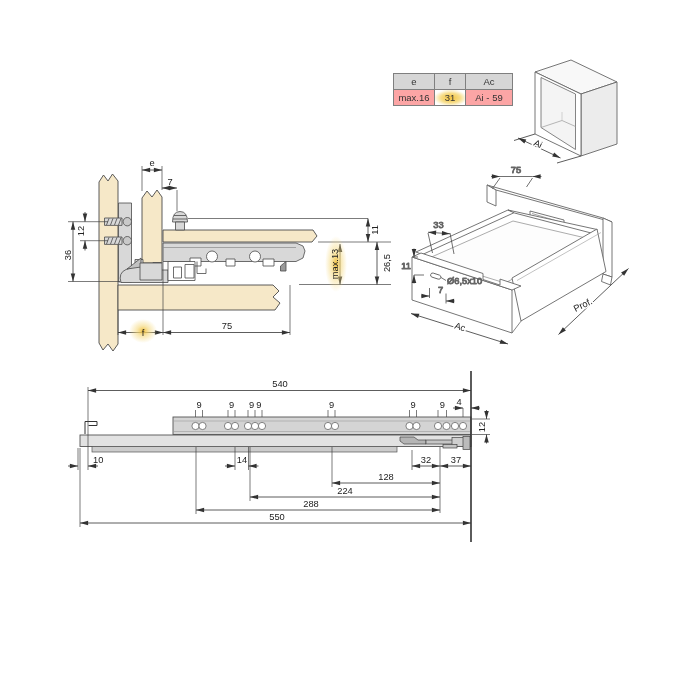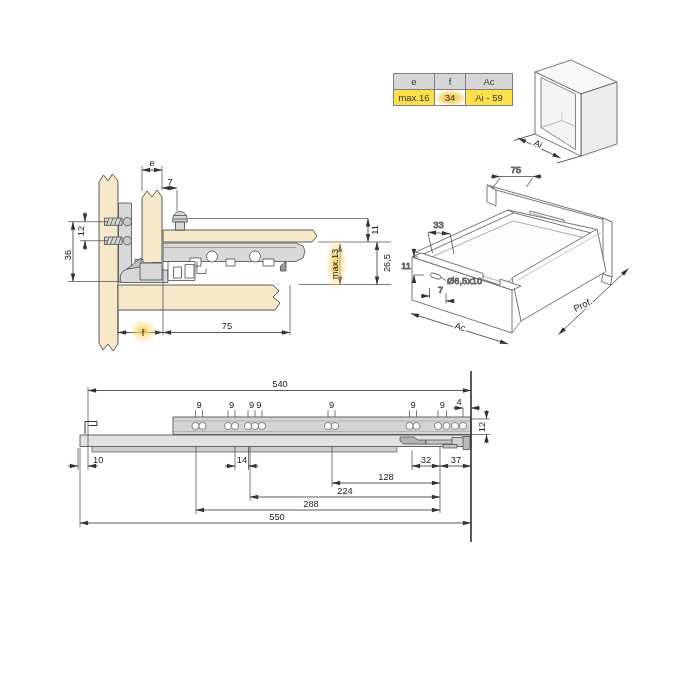--- a/index.html
+++ b/index.html
@@ -4,21 +4,21 @@
 <style>
   html,body{margin:0;padding:0;background:#fff;}
   .canvas{position:relative;width:700px;height:700px;background:#fff;overflow:hidden;
           font-family:"Liberation Sans",sans-serif;}
   svg{position:absolute;left:0;top:0;}
   svg text{font-family:"Liberation Sans",sans-serif;font-size:9.3px;fill:#222;}
   .halo{paint-order:stroke;stroke:#fff;stroke-width:3px;}
   .info-table{position:absolute;left:393px;top:73px;border-collapse:collapse;
               font-size:9.5px;color:#333;table-layout:fixed;}
   .info-table th,.info-table td{border:1px solid #7f7f7f;text-align:center;
-              font-weight:normal;height:15px;padding:0 2px;background:#fde047;}
+              font-weight:normal;height:15px;padding:0 2px;background:#fca5a5;}
   .info-table th{background:#d6d6d6;}
   .col-e{width:36px}.col-f{width:26px}.col-ac{width:42px}
   .cell-highlight{background:radial-gradient(ellipse at center,#f2c23c 0%,#f7dc85 45%,rgba(255,255,255,0) 78%) #fff !important;}
 </style>
 </head>
 <body>
 
 <div class="canvas">
 
 <svg width="700" height="700" viewBox="0 0 700 700">
@@ -308,19 +308,19 @@
 
 <table class="info-table">
   <tbody>
         <tr>
     <th class="col-e">e</th>
     <th class="col-f">f</th>
     <th class="col-ac">Ac</th>
   </tr>
   <tr>
     <td>max.16</td>
-    <td class="cell-highlight">34</td>
+    <td class="cell-highlight">31</td>
     <td>Ai - 59</td>
   </tr>
 </tbody>
     </table>
 
 </div>
 
 </body></html>

